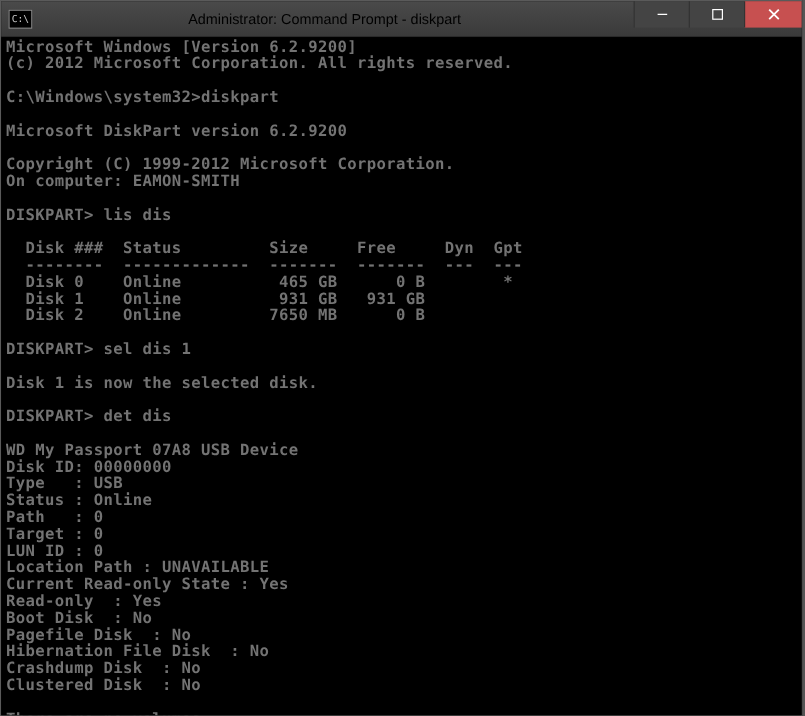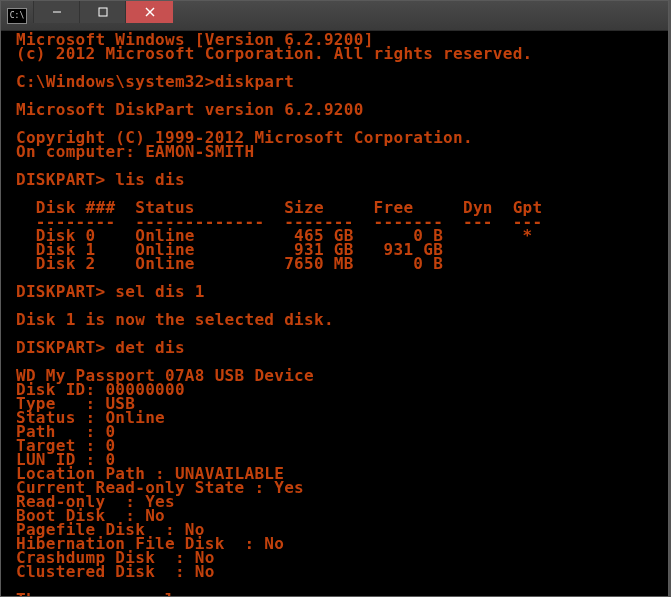--- a/index.html
+++ b/index.html
@@ -63,40 +63,40 @@
     cursor: pointer;
   }
   .win-btn.close {
     background: #c75050;
     width: 48px;
   }
   .win-btn svg { display: block; }
   .terminal {
     flex: 1;
     background: #000;
-    color: #c2410c;
+    color: #737373;
     font-family: 'Consolas', 'Lucida Console', monospace;
-    font-size: 16px;
+    font-size: 13px;
     line-height: 14px;
     padding: 2px 4px;
     white-space: pre;
     overflow: hidden;
     font-weight: bold;
     letter-spacing: 0.3px;
-    margin-left: 11px;
   }
   .terminal-line { min-height: 14px; }
   @keyframes blink { 50% { opacity: 0; } }
 </style>
 </head>
 <body>
 
 <div class="window">
   <div class="titlebar">
     <div class="titlebar-icon">C:\</div>
+    <div class="titlebar-title">Administrator: Command Prompt - diskpart</div>
     <div class="window-controls">
       <div class="win-btn">
         <svg width="10" height="10">
             <line x1="1" y1="5" x2="9" y2="5" stroke="#fff" stroke-width="1"></line>
           </svg>
       </div>
       <div class="win-btn">
         <svg width="10" height="10">
             <rect x="1" y="1" width="8" height="8" fill="none" stroke="#fff" stroke-width="1"></rect>
           </svg>

